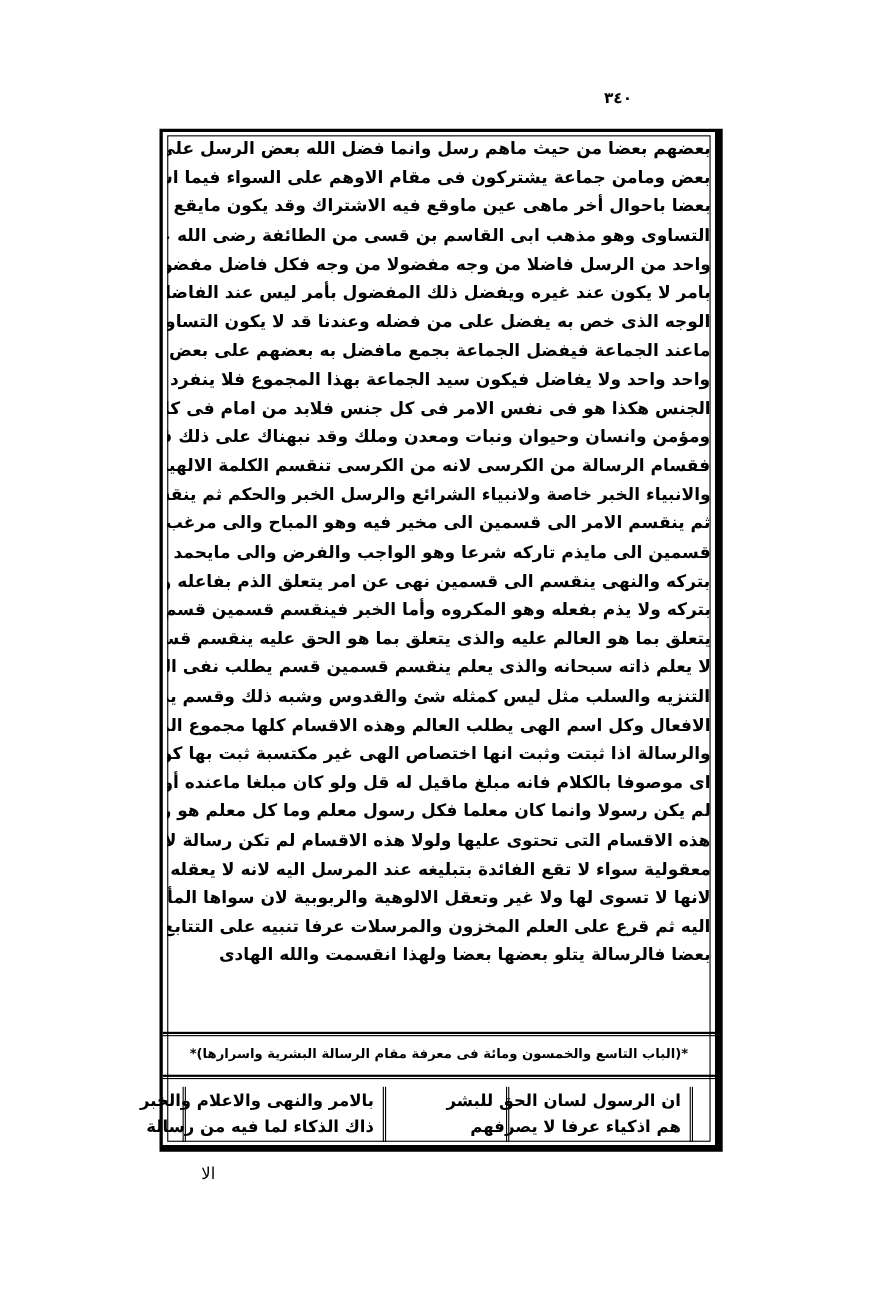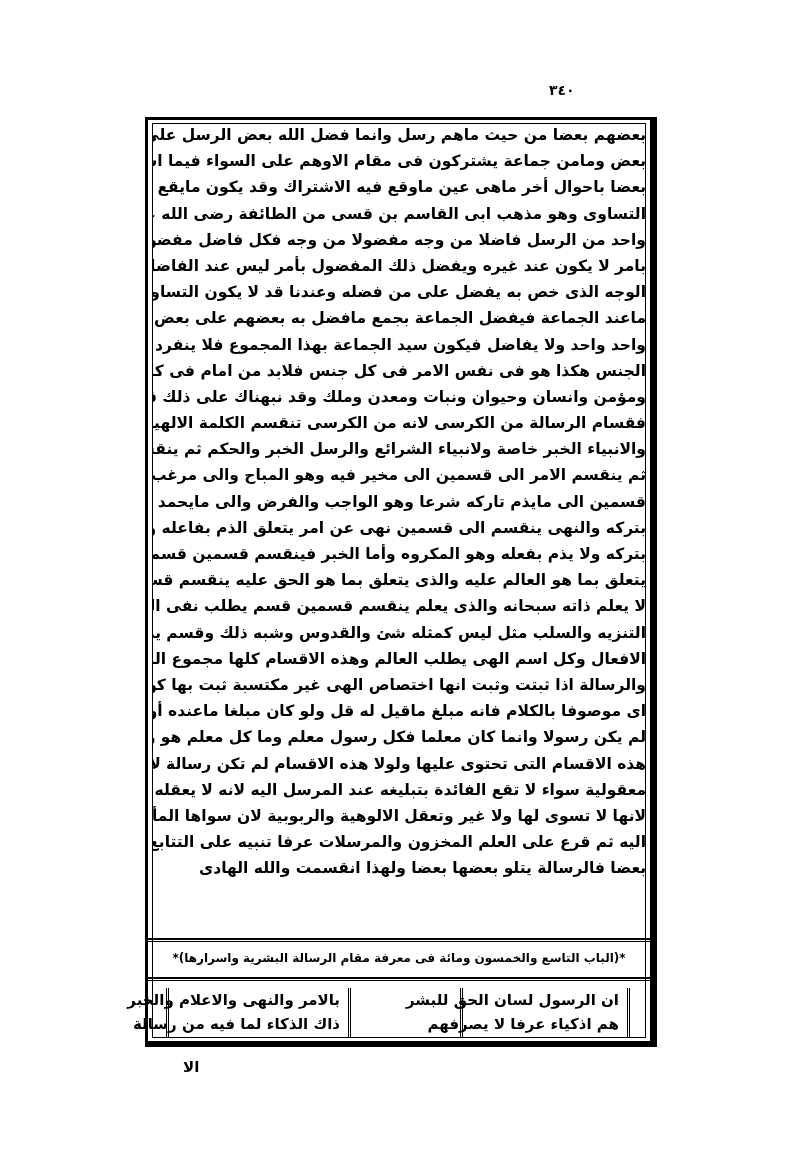--- a/index.html
+++ b/index.html
@@ -20,21 +20,21 @@
   .rule { position:absolute; left:0; right:0; height:0; border-top:2px solid #000; }
   .rule.thin { border-top:1px solid #000; }
   .chapter-title { position:absolute; left:0; right:0; top:823px; height:30px; direction:rtl;
                    text-align:center; font-size:12px; font-weight:bold; line-height:30px; }
   .verse-row { position:absolute; left:0; right:0; top:864px; height:58px; }
   .verse-cell { position:absolute; top:4px; height:50px; border-left:3px double #000; border-right:3px double #000;
                 direction:rtl; font-size:15px; font-weight:bold; line-height:24px; padding:0 8px; box-sizing:border-box; }
   .verse-cell .vl { display:block; white-space:nowrap; text-align:left; }
   .cell-right { right:20px; width:170px; }
   .cell-left { left:18px; width:185px; }
-  .catchword { position:absolute; left:183px; top:1058px; font-size:15px; font-weight:bold; direction:rtl; }
+  .catchword { position:absolute; left:183px; top:1058px; font-size:15px; font-weight:normal; direction:rtl; }
 </style>
 </head>
 <body>
 
 <div class="page-number">٣٤٠</div>
 
 <div class="frame">
   <div class="frame-inner"></div>
 
   <div class="body-text">

